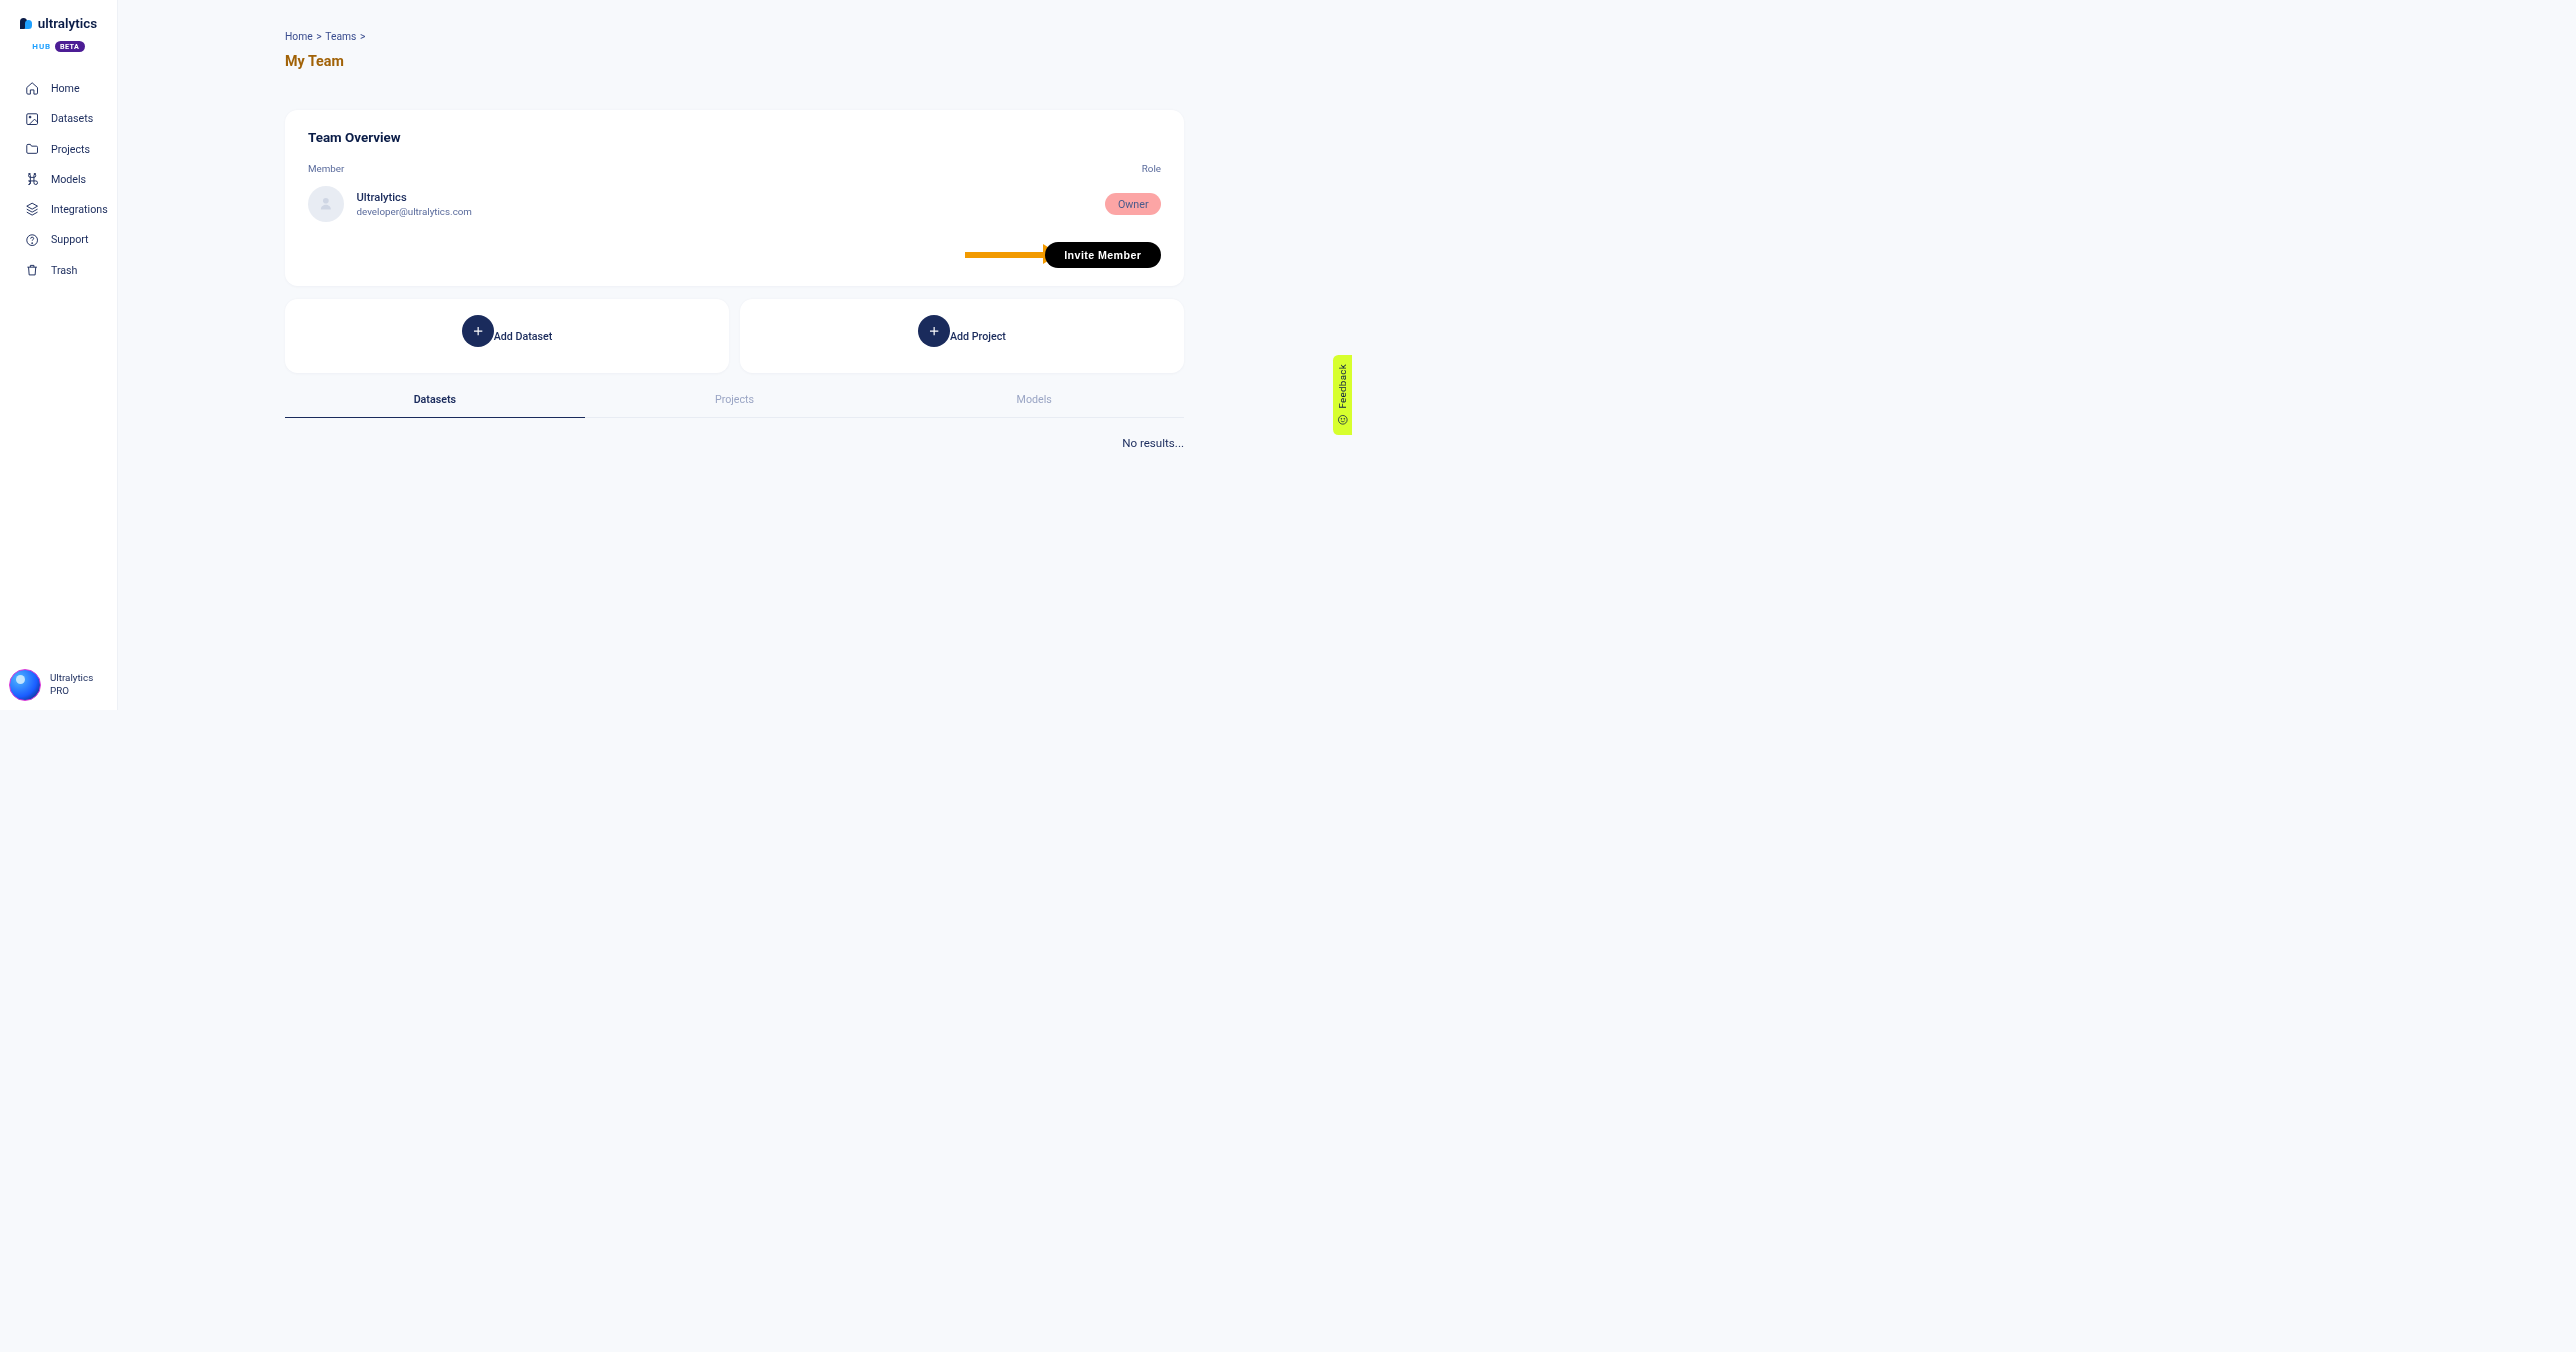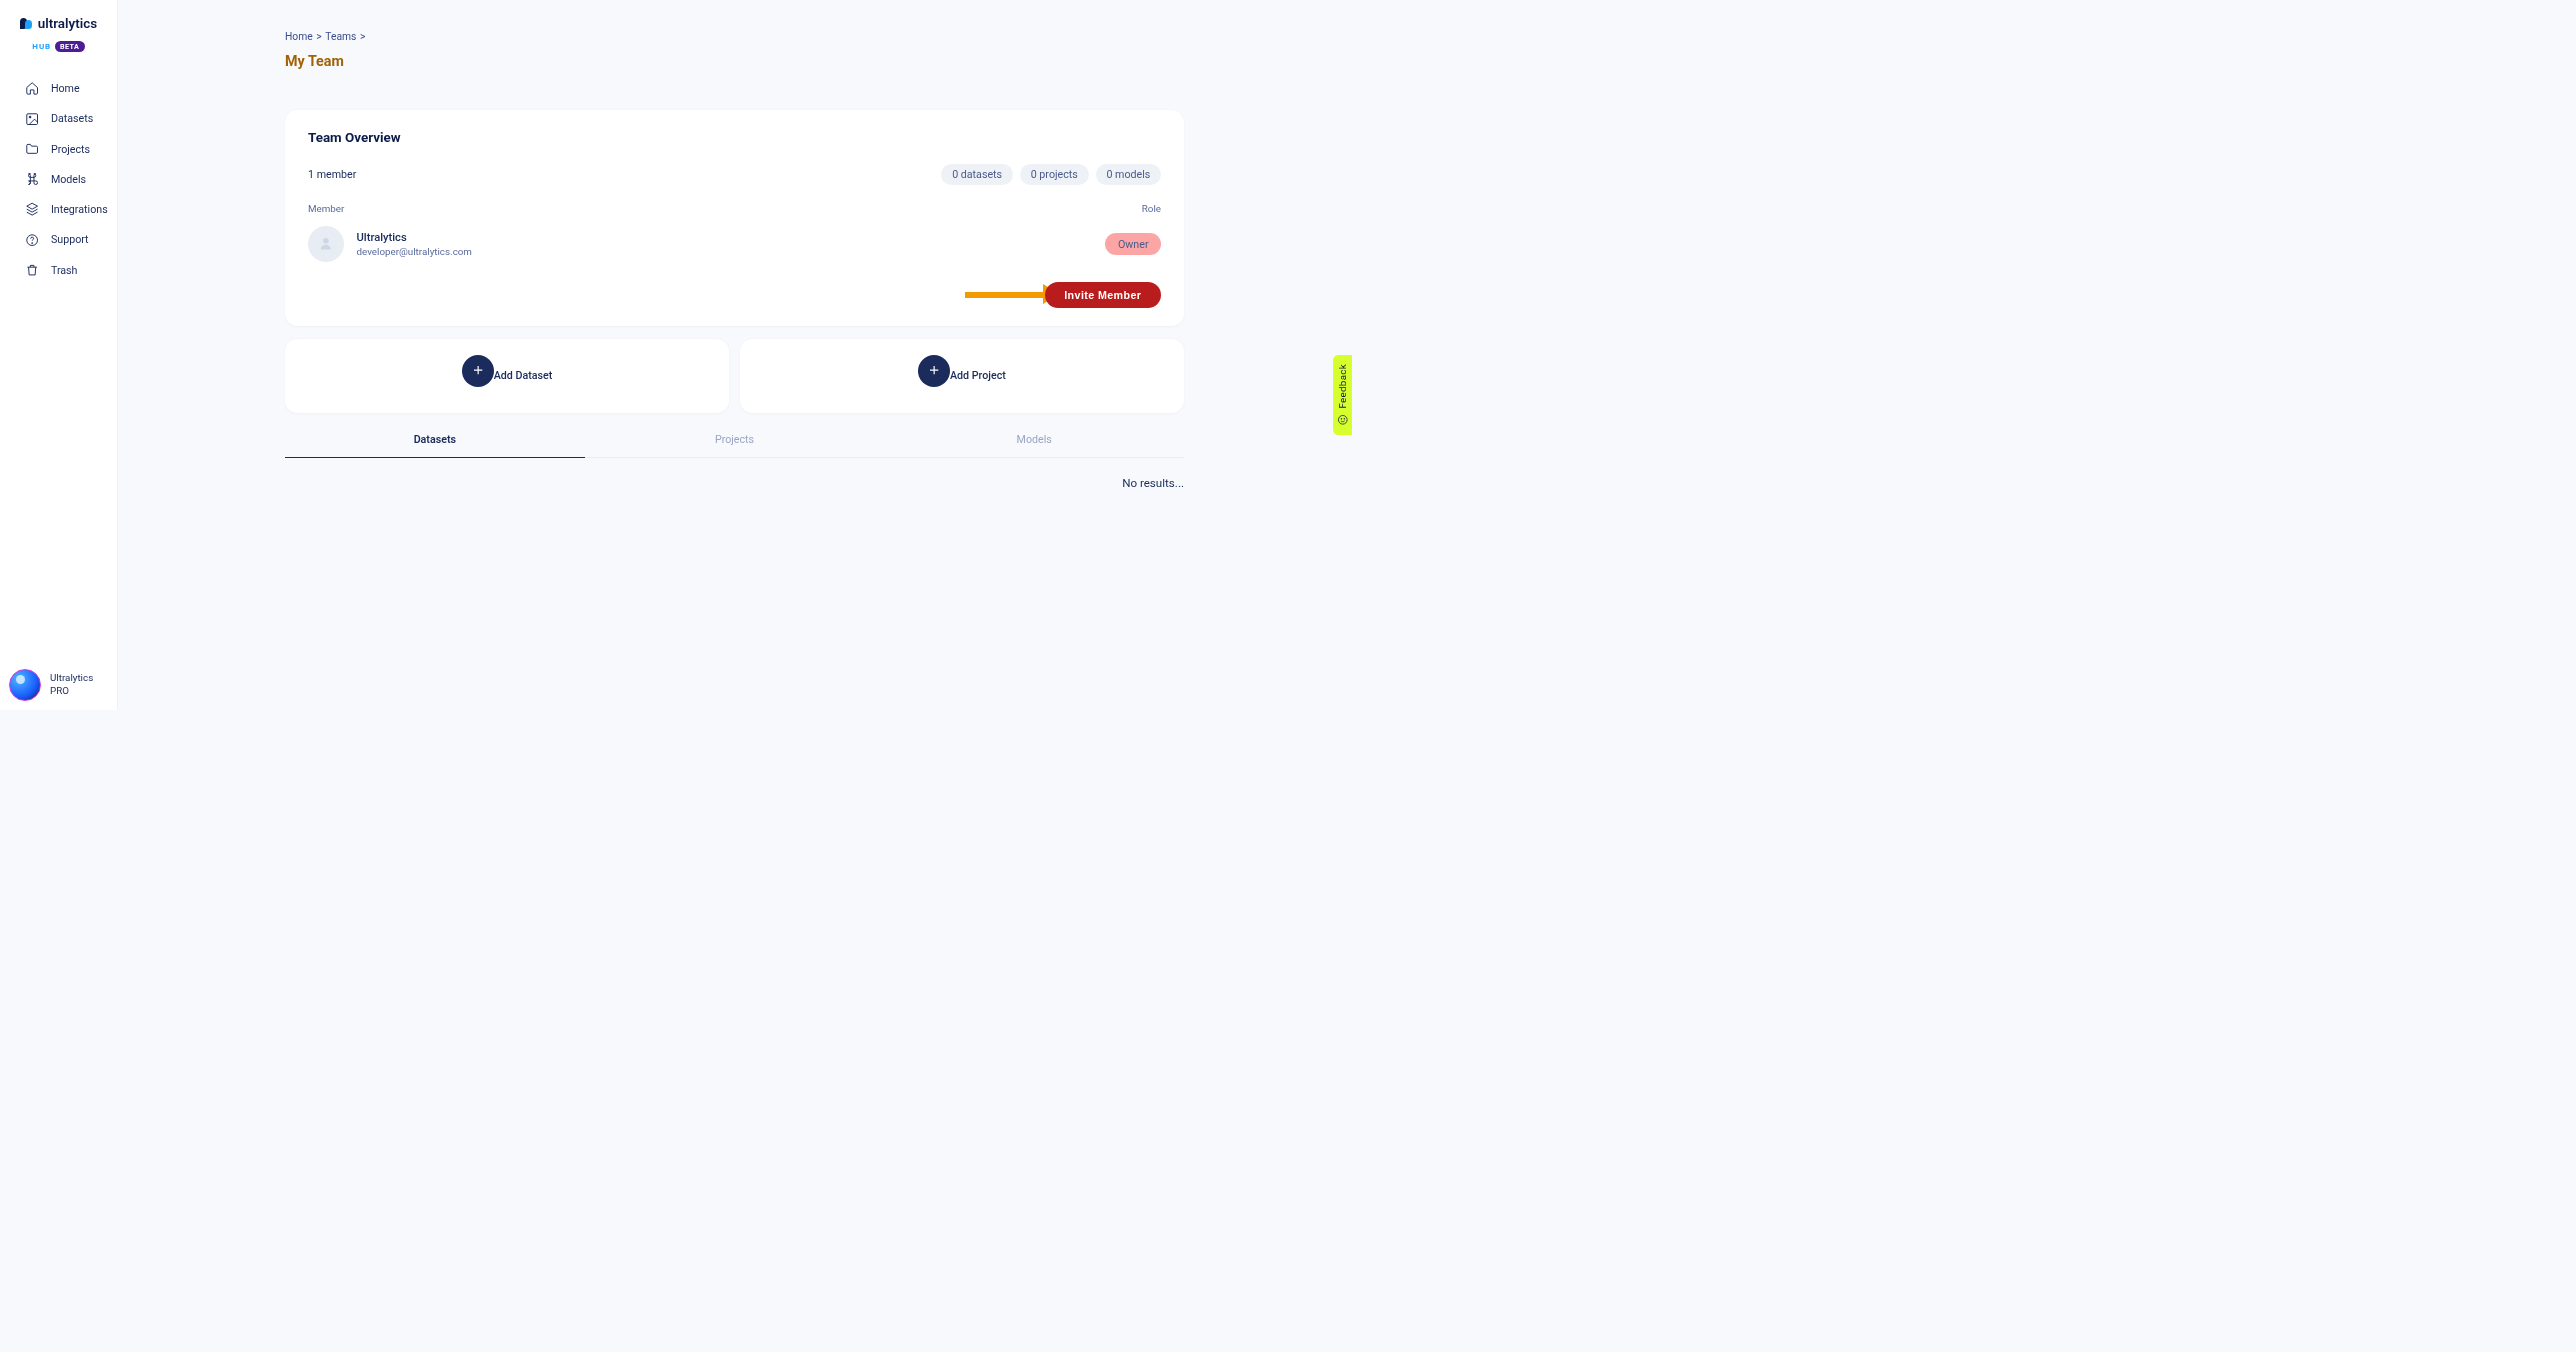--- a/index.html
+++ b/index.html
@@ -165,21 +165,21 @@
 }
 .arrow::after {
   content: "";
   position: absolute;
   right: -12.5px; top: -8px;
   border-left: 16px solid #f29a00;
   border-top: 10.7px solid transparent;
   border-bottom: 10.7px solid transparent;
 }
 .invite-btn {
-  background: #b91c1c;
+  background: #000000;
   color: #fff;
   font-size: 10.7px;
   font-weight: 600;
   letter-spacing: 0.4px;
   padding: 7.2px 19.7px;
   border-radius: 16px;
   border: none;
   cursor: pointer;
   z-index: 1;
 }
@@ -332,28 +332,20 @@
     <div class="breadcrumb">
       <a>Home</a>
       <span>&gt;</span>
       <a>Teams</a>
       <span>&gt;</span>
     </div>
     <div class="page-title">My Team</div>
 
     <div class="card">
       <div class="card-title">Team Overview</div>
-      <div class="overview-row">
-        <div class="member-count">1 member</div>
-        <div class="stat-pills">
-          <span class="pill">0 datasets</span>
-          <span class="pill">0 projects</span>
-          <span class="pill">0 models</span>
-        </div>
-      </div>
       <div class="table-head">
         <span>Member</span>
         <span>Role</span>
       </div>
       <div class="member-row">
         <div class="member-left">
           <div class="member-avatar">
             <svg viewBox="0 0 24 24">
                 <path d="M12 5a3.5 3.5 0 013.5 3.5c0 1.8-1.5 3.2-3.5 3.2s-3.5-1.4-3.5-3.2A3.5 3.5 0 0112 5zm-6 13c0-3 3-5 6-5s6 2 6 5v1H6z"></path>
               </svg>

